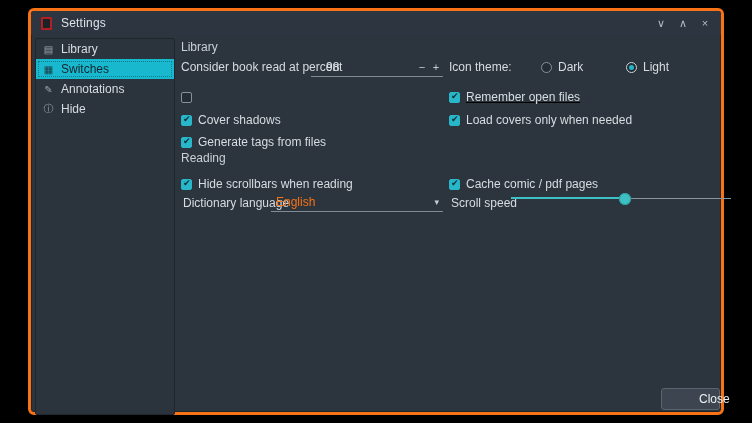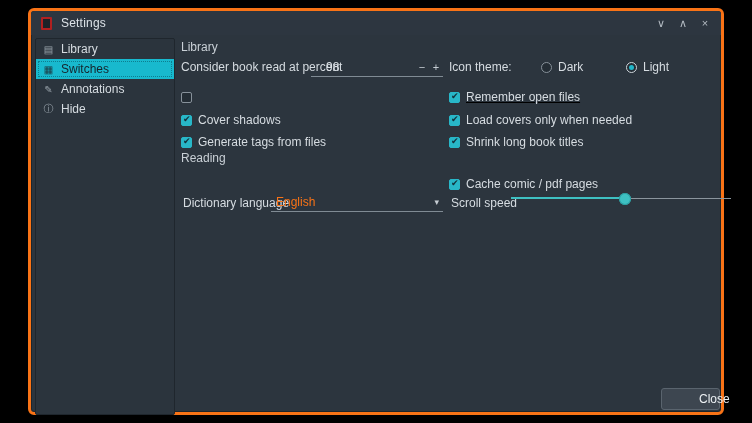--- a/index.html
+++ b/index.html
@@ -130,27 +130,27 @@
   </div>
 
   <div class="row" style="left:418px;top:78px;text-decoration:underline;">
     <span class="cb checked"></span>
     <span class="label">Remember open files</span>
   </div>
   <div class="row" style="left:418px;top:101px;">
     <span class="cb checked"></span>
     <span class="label">Load covers only when needed</span>
   </div>
-  <div class="row" style="left:418px;top:123px;">
-    <span class="cb checked"></span>
-    <span class="label">Shrink long book titles</span>
-  </div>
 
   <div class="group-label" style="left:150px;top:140px;">Reading</div>
 
+  <div class="row" style="left:150px;top:165px;">
+    <span class="cb checked"></span>
+    <span class="label">Hide scrollbars when reading</span>
+  </div>
   <div class="row" style="left:418px;top:165px;">
     <span class="cb checked"></span>
     <span class="label">Cache comic / pdf pages</span>
   </div>
 
   <div class="row" style="left:152px;top:184px;">
     <span class="label">Dictionary language</span>
   </div>
   <div class="dropdown">
     <span class="dd-value">English</span>

